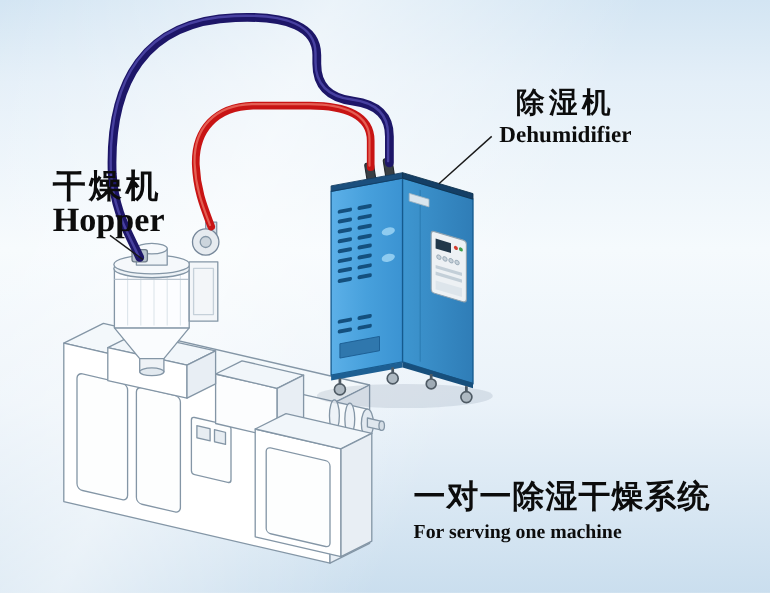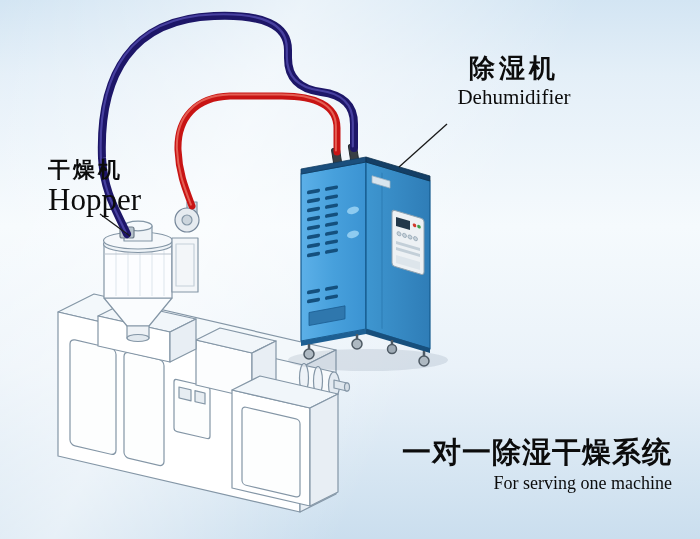--- a/index.html
+++ b/index.html
@@ -6,28 +6,28 @@
   .stage{
     position:relative;width:700px;height:539px;overflow:hidden;
     background:
       linear-gradient(115deg, rgba(255,255,255,0) 0%, rgba(255,255,255,.55) 32%, rgba(255,255,255,0) 62%),
       linear-gradient(180deg,#d3e5f3 0%,#e4eff8 14%,#f5fafd 42%,#eaf2f9 68%,#cadeee 100%);
     font-family:"Liberation Sans",sans-serif;color:#111;
   }
   svg.diagram{position:absolute;left:0;top:0}
   .label{position:absolute}
   .zh{font-weight:bold;color:#0c0c0c}
-  .en{font-family:"Liberation Serif",serif;font-weight:normal;color:#0c0c0c}
+  .en{font-family:"Liberation Serif",serif;font-weight:bold;color:#0c0c0c}
   .label-dryer{left:48px;top:153px}
-  .label-dryer .zh{font-size:22px;letter-spacing:3px;line-height:34px}
+  .label-dryer .zh{font-size:30px;letter-spacing:3px;line-height:34px}
   .label-dryer .en{font-size:31px;line-height:26px}
-  .label-dehu{left:441px;top:52px;width:146px;text-align:center}
+  .label-dehu{left:441px;top:77px;width:146px;text-align:center}
   .label-dehu .zh{font-size:26px;letter-spacing:4px;line-height:32px}
   .label-dehu .en{font-size:21px;line-height:26px}
-  .title-block{left:376px;top:434px;width:296px;text-align:right}
+  .title-block{left:376px;top:434px;width:296px;text-align:left}
   .title-block .zh{font-size:29px;letter-spacing:1px;line-height:36px}
   .title-block .en{font-size:18px;line-height:27px}
 </style>
 </head>
 <body>
 
 <div class="stage">
 
 <svg class="diagram" width="700" height="539" viewBox="0 0 700 539">
   <defs>

